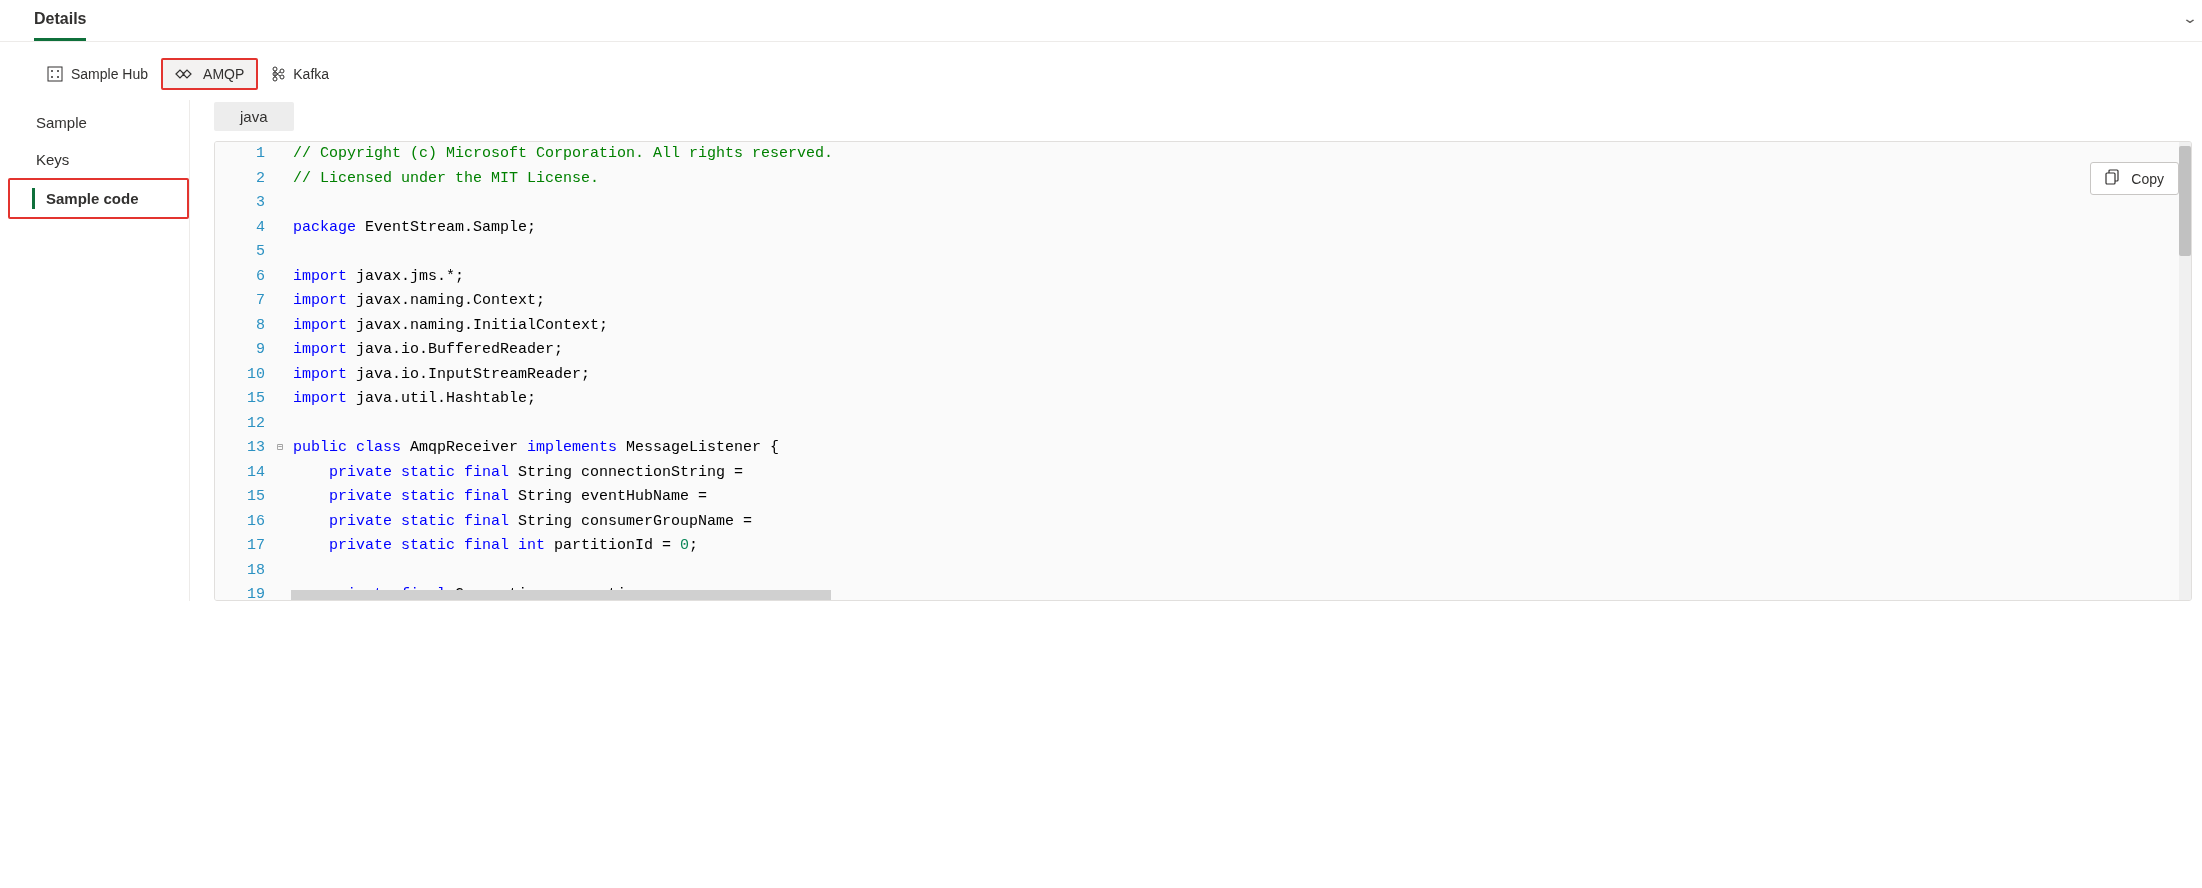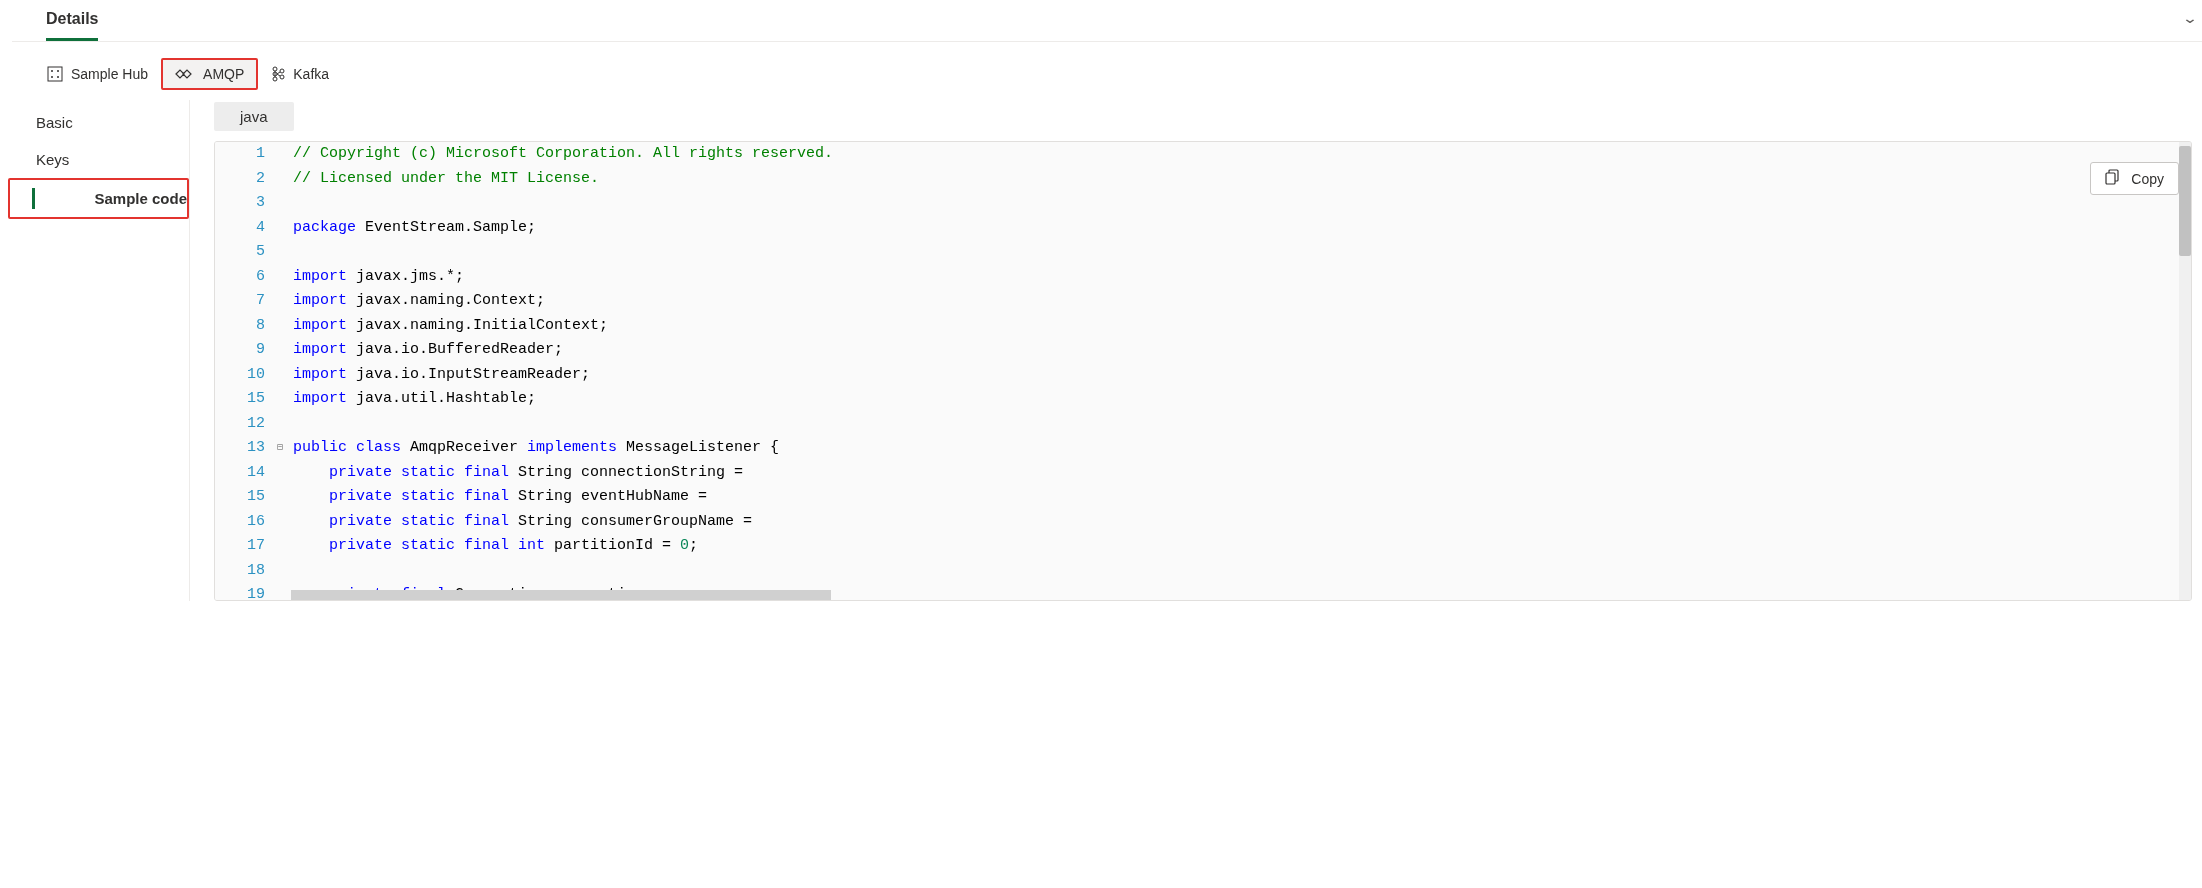--- a/index.html
+++ b/index.html
@@ -6,21 +6,20 @@
   body {
     font-family: "Segoe UI", -apple-system, BlinkMacSystemFont, sans-serif;
     background: #ffffff;
     color: #323130;
     font-size: 14px;
   }
   .details-header {
     padding: 10px 8px 0 34px;
     border-bottom: 1px solid #edebe9;
     position: relative;
-    margin-left: 12px;
   }
   .details-title {
     font-size: 16px;
     font-weight: 600;
     padding-bottom: 10px;
     display: inline-block;
     border-bottom: 3px solid #0f703b;
   }
   .collapse-caret {
     position: absolute;
@@ -71,21 +70,20 @@
   }
   .side-item {
     padding: 10px 0 10px 36px;
     font-size: 15px;
     color: #323130;
     cursor: pointer;
   }
   .side-item.active {
     font-weight: 600;
     position: relative;
-    text-align: right;
   }
   .side-item.active::before {
     content: "";
     position: absolute;
     left: 22px;
     top: 8px;
     bottom: 8px;
     width: 3px;
     background: #0f703b;
   }
@@ -235,21 +233,21 @@
           <line x1="6" y1="8" x2="9" y2="6" stroke="#323130"></line>
           <line x1="6" y1="8" x2="9" y2="10" stroke="#323130"></line>
         </svg>
     </span>
     <span>Kafka</span>
   </div>
 </div>
 
 <div class="main">
   <div class="side-nav">
-    <div class="side-item">Basic</div>
+    <div class="side-item">Sample</div>
     <div class="side-item">Keys</div>
     <div class="side-highlight">
       <div class="side-item active">Sample code</div>
     </div>
   </div>
 
   <div class="content">
     <div class="lang-pill">java</div>
 
     <div class="code-box">

